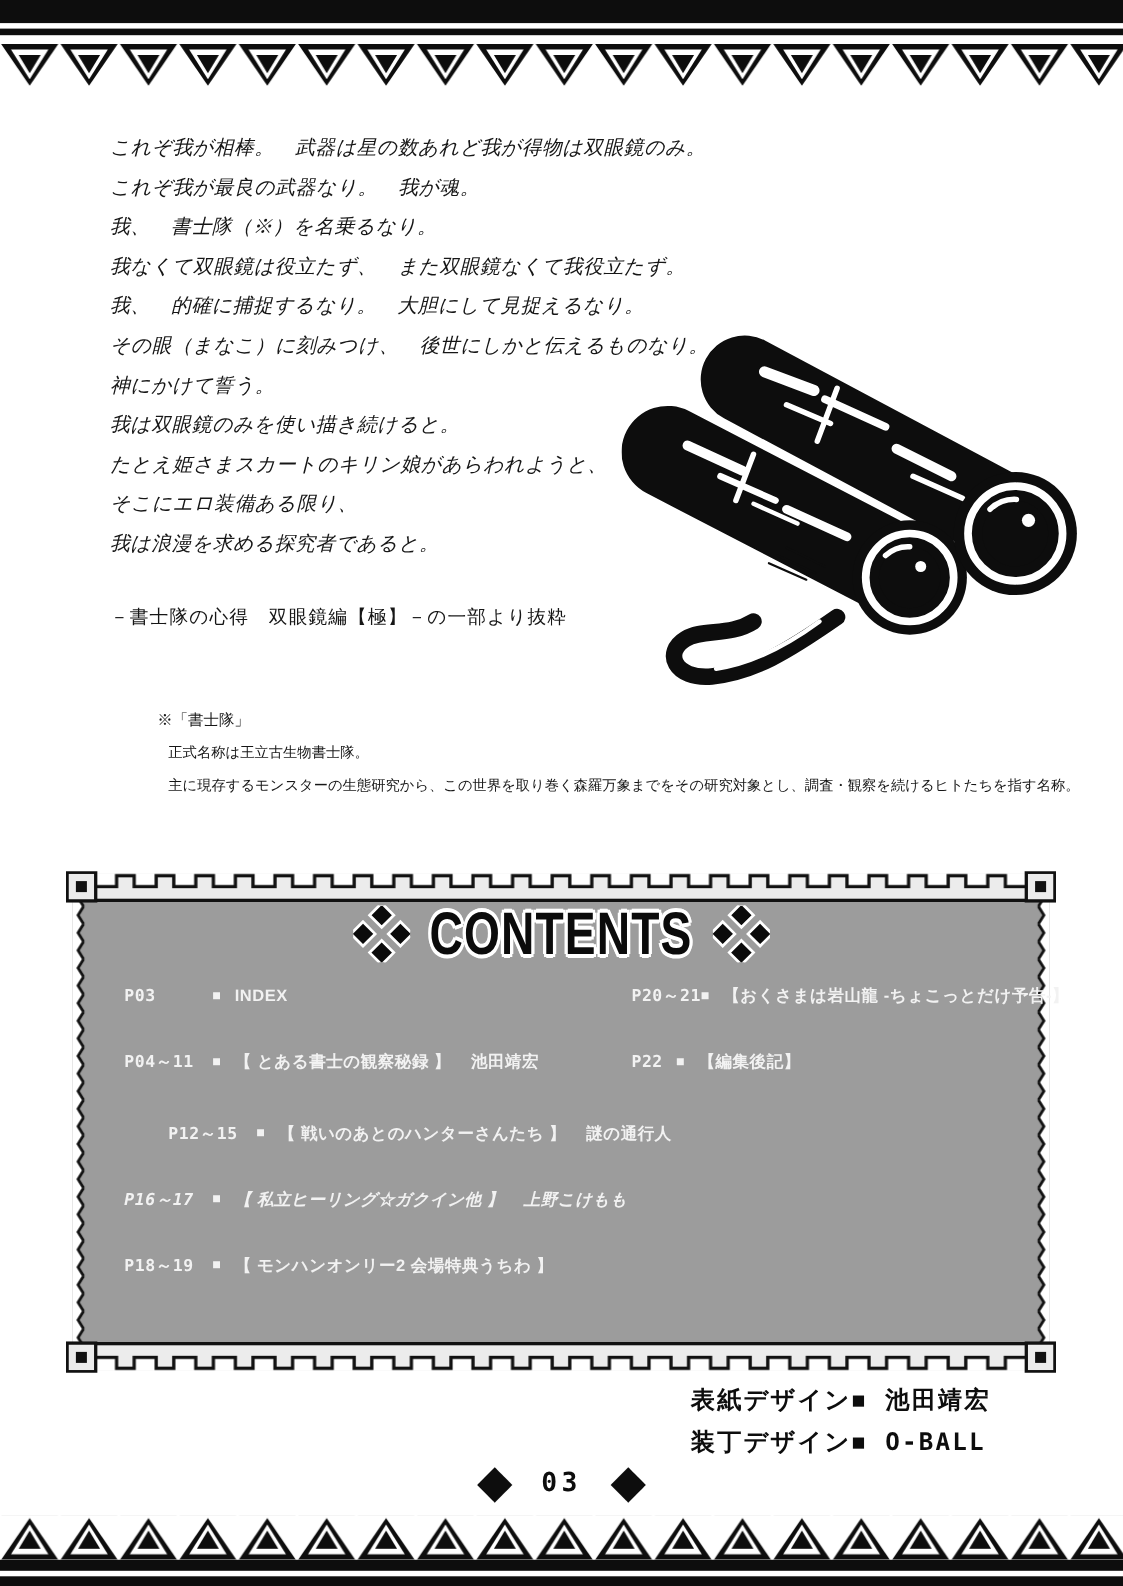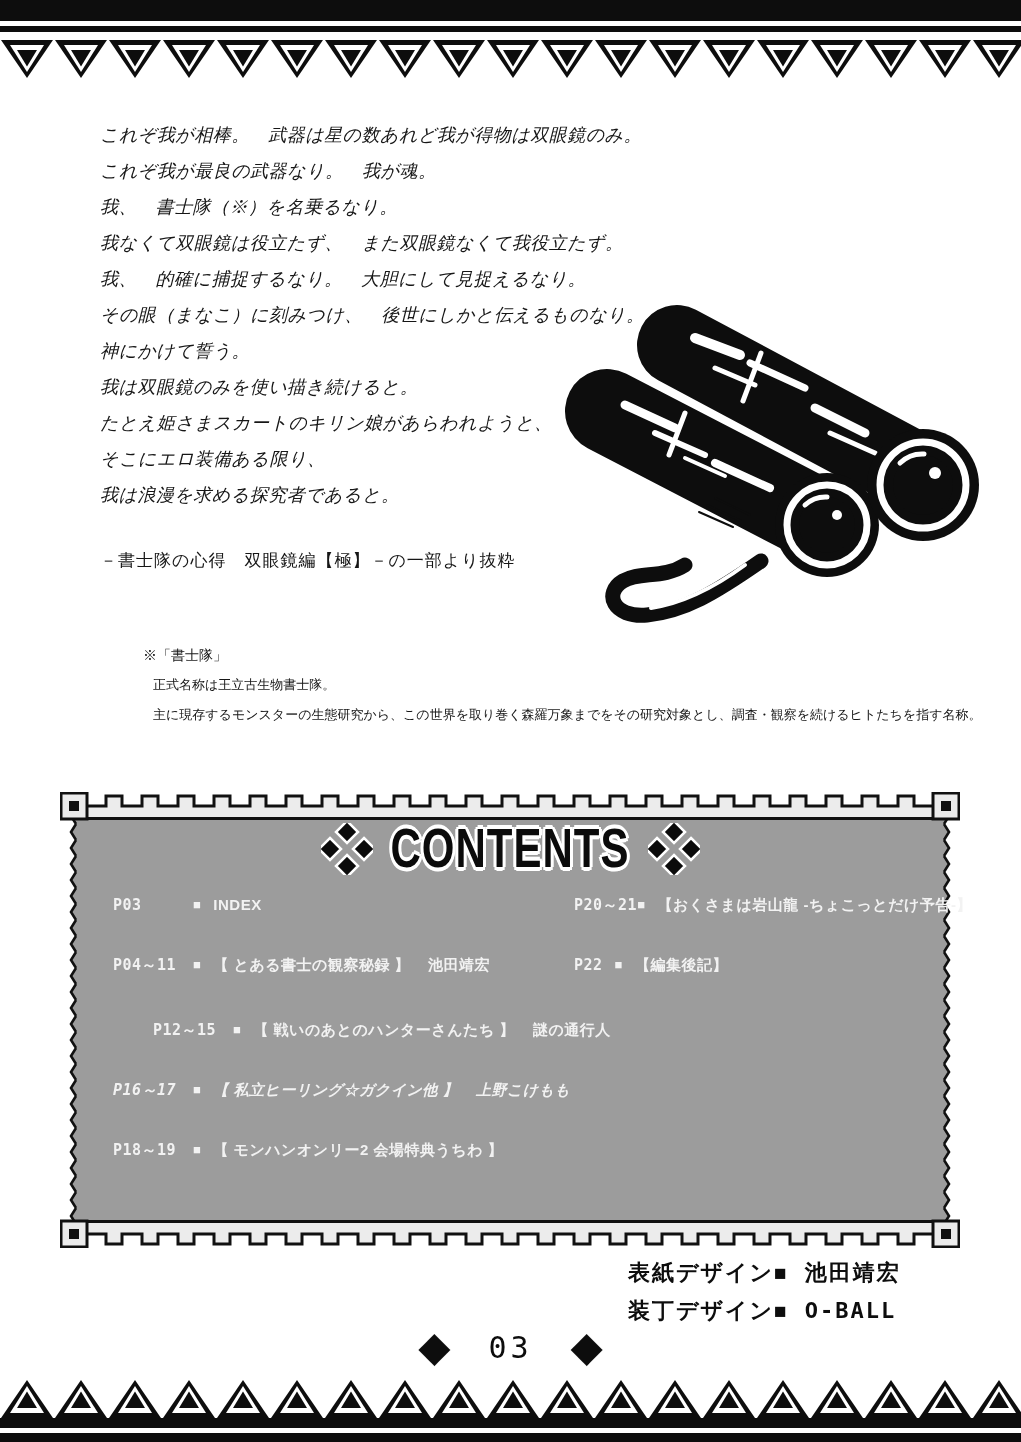--- a/index.html
+++ b/index.html
@@ -63,22 +63,22 @@
     font-size:22px; letter-spacing:2px;
   }
   .credit-line{margin-bottom:8px; white-space:nowrap;}
   .credit-mk{font-size:21px;}
   .credit-name{margin-left:16px; font-family:"DejaVu Sans Mono", monospace;}
 
   
   .page-num{position:absolute; left:0; top:1326px; width:100%; text-align:center; color:#0d0d0d;}
   .pn-diamond{font-size:42px; vertical-align:middle; font-family:"DejaVu Sans", sans-serif; line-height:42px;}
   .pn-number{
-    font-family:"DejaVu Sans Mono", monospace; font-weight:normal; font-size:30px;
-    letter-spacing:4px; margin:0 38px; vertical-align:middle;
+    font-family:"DejaVu Sans Mono", monospace; font-weight:bold; font-size:24px;
+    letter-spacing:4px; margin:0 26px; vertical-align:middle;
   }
 </style>
 </head>
 <body>
 
 <div class="page">
 
   <div class="tb-bar"></div>
   <div class="tb-line"></div>
   <svg class="tb-tris" width="1021" height="40">

